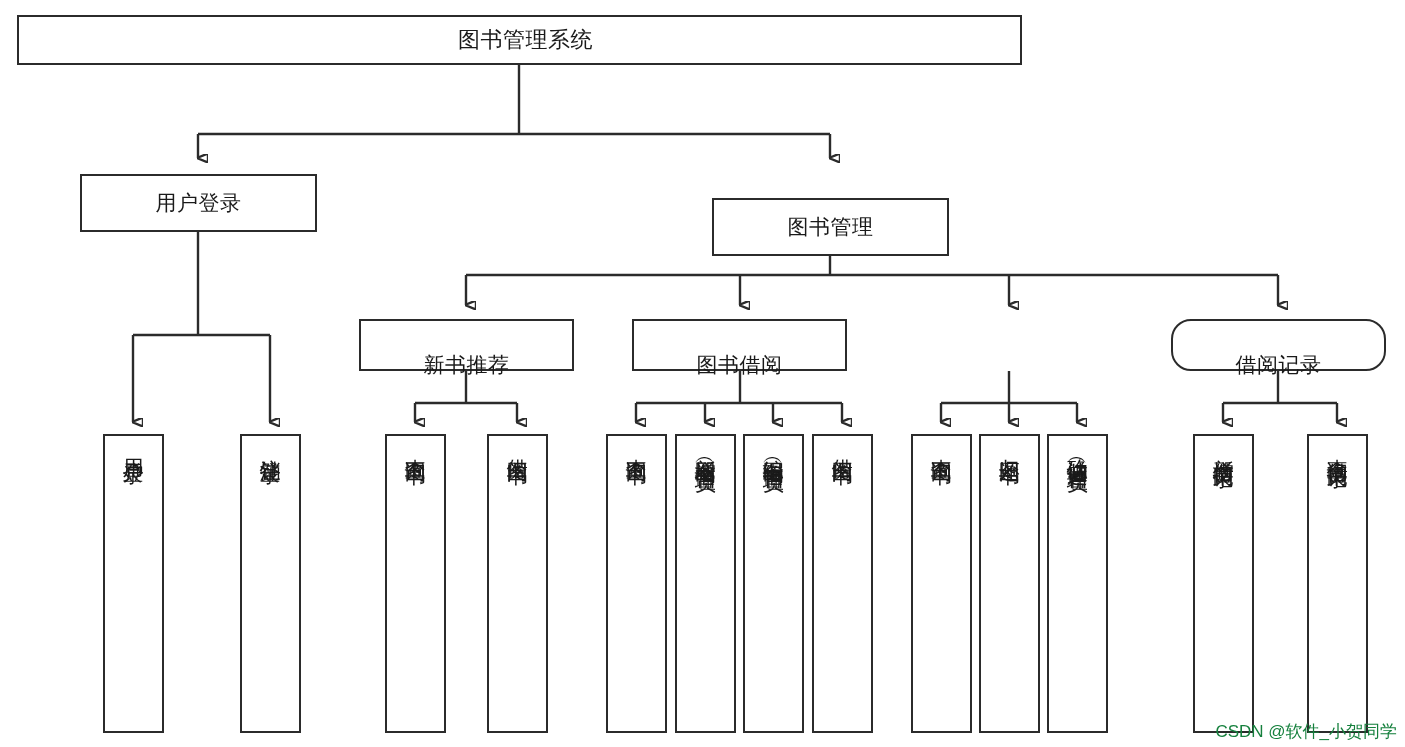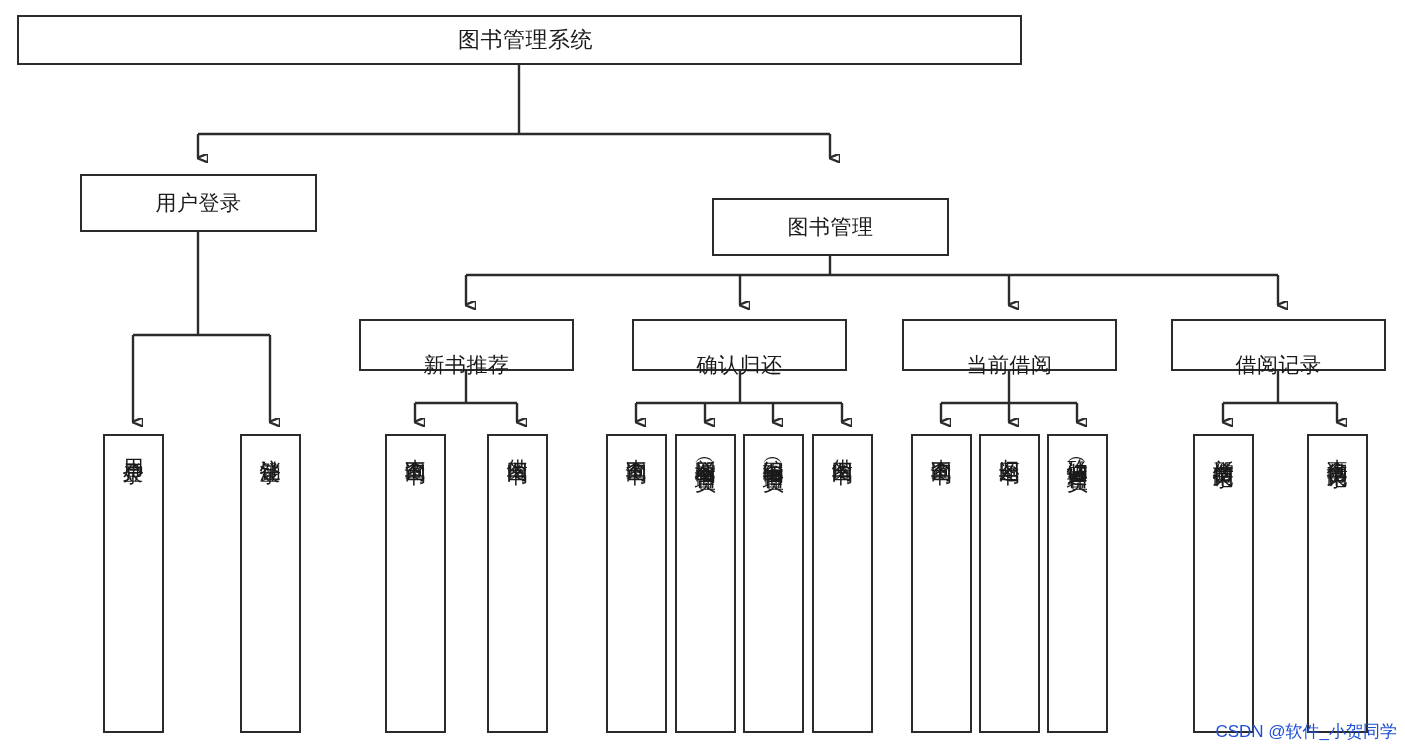--- a/index.html
+++ b/index.html
@@ -63,21 +63,21 @@
   svg#wires line, svg#wires path {
     stroke: #2b2b2b;
     stroke-width: 2.4;
     fill: none;
   }
   .watermark {
     position: absolute;
     right: 8px;
     bottom: 4px;
     font-size: 17px;
-    color: #1d4ed8;
+    color: #15803d;
     white-space: nowrap;
     user-select: none;
   }
 </style>
 </head>
 <body>
 
 <div id="canvas">
 
   <svg id="wires" viewBox="0 0 1405 747">
@@ -136,26 +136,23 @@
     <span class="label">用户登录</span>
   </div>
   <div class="node lvl2" style="left:712px; top:174px; width:237px; height:58px;margin-top:24px;">
     <span class="label">图书管理</span>
   </div>
 
   <div class="node lvl3" style="left:359px; top:319px; width:215px; height:52px;">
     <span class="label">新书推荐</span>
   </div>
   <div class="node lvl3" style="left:632px; top:319px; width:215px; height:52px;">
-    <span class="label">确认归还</span>
+    <span class="label">图书借阅</span>
   </div>
-  <div class="node lvl3" style="left:902px; top:319px; width:215px; height:52px;">
-    <span class="label">当前借阅</span>
-  </div>
-  <div class="node lvl3" style="left:1171px; top:319px; width:215px; height:52px;">
+  <div class="node lvl3" style="left:1171px; top:319px; width:215px; height:52px;border-radius:20px;">
     <span class="label">借阅记录</span>
   </div>
 
   <div class="node vertical" style="left:103px; top:434px; width:61px; height:299px;">
     <span class="label">用户登录</span>
   </div>
   <div class="node vertical" style="left:240px; top:434px; width:61px; height:299px;">
     <span class="label">注销登录</span>
   </div>
 

